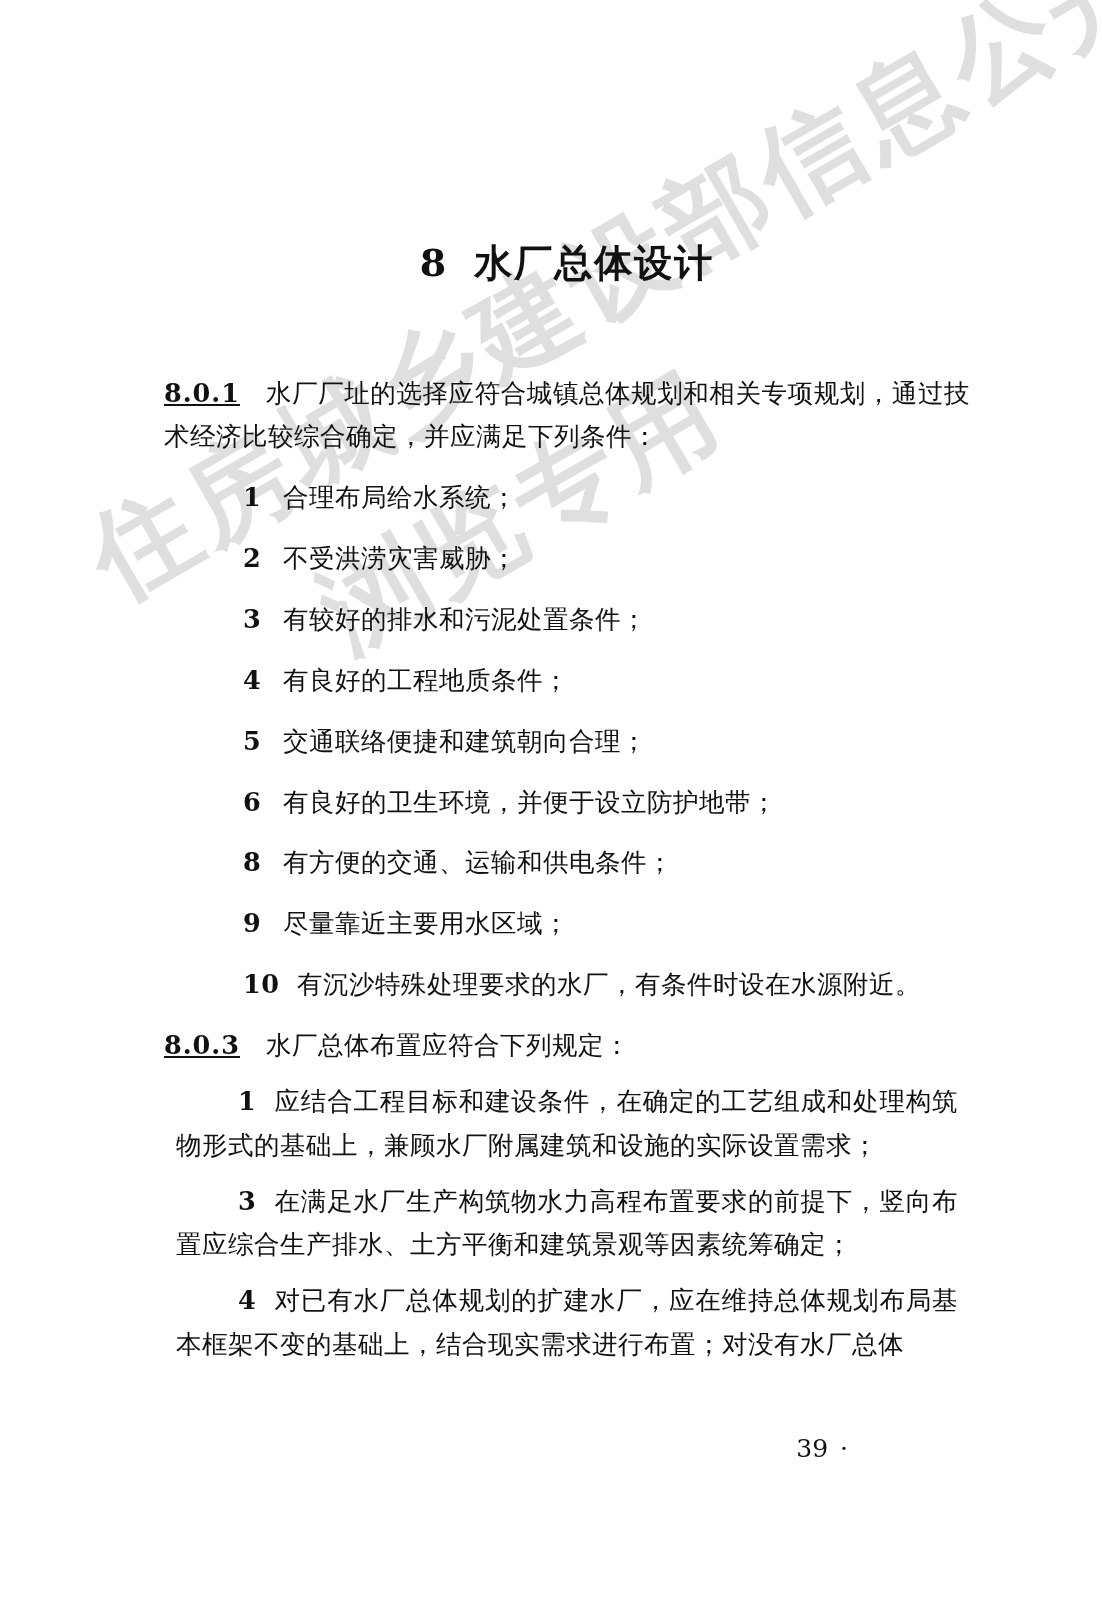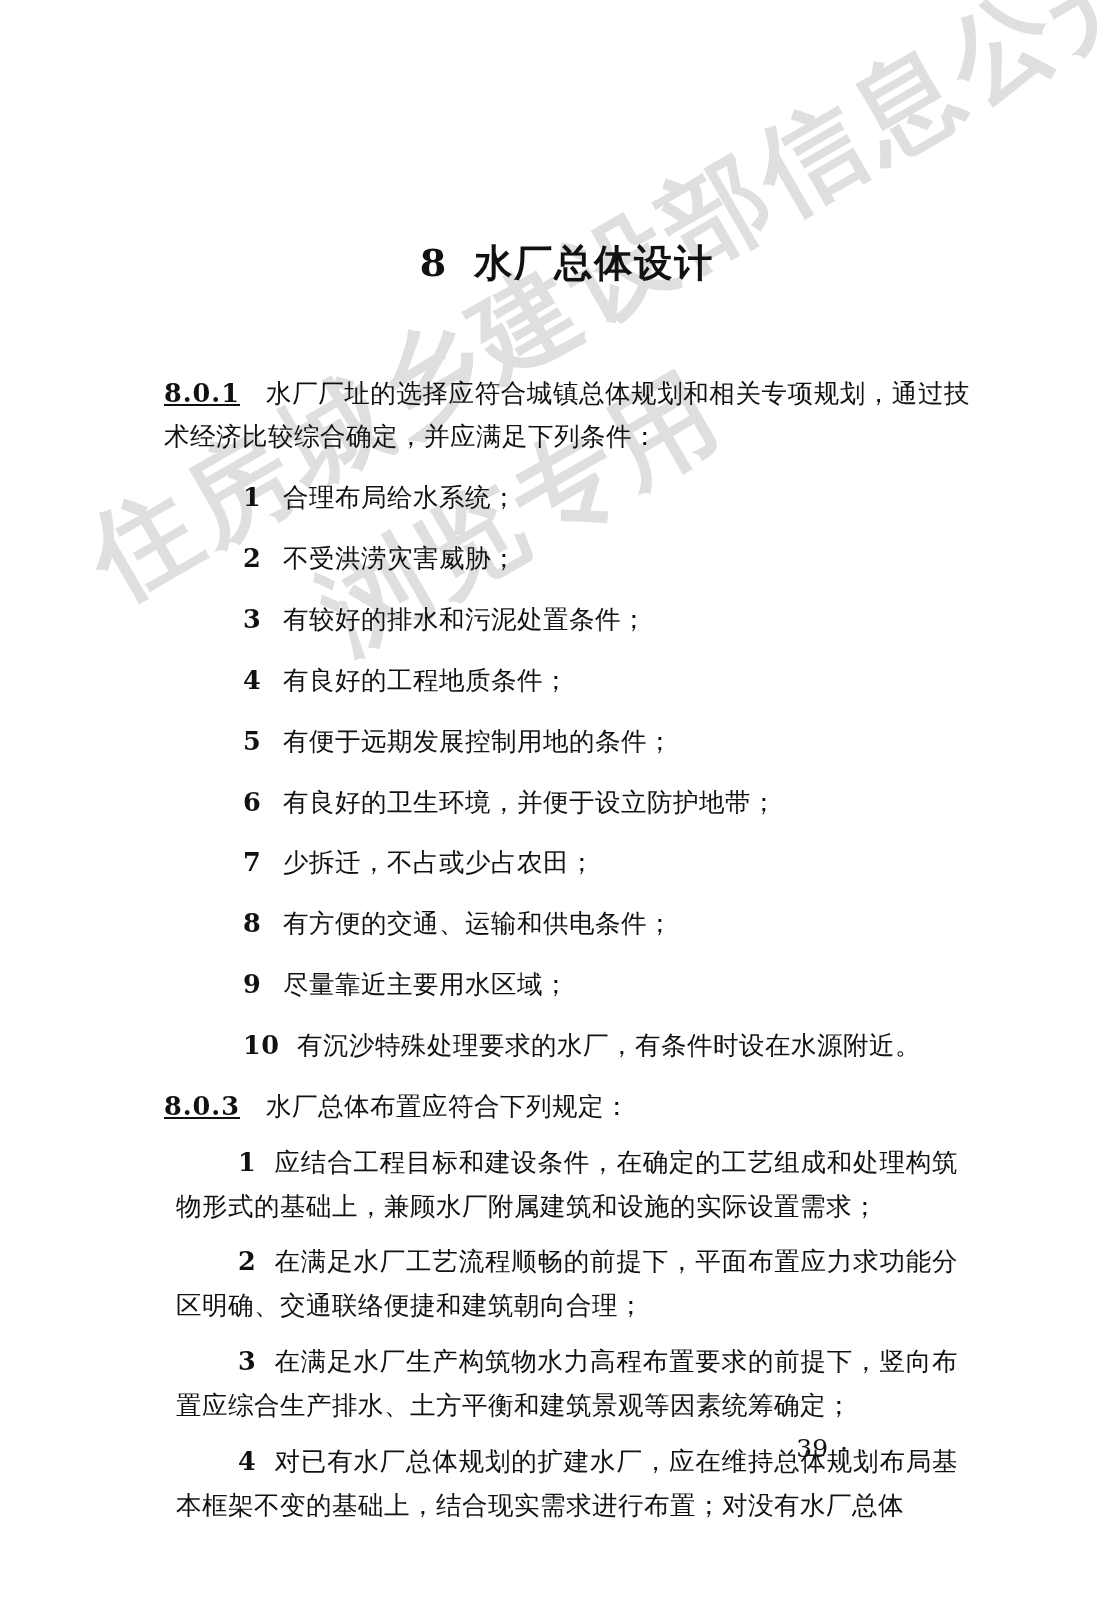--- a/index.html
+++ b/index.html
@@ -152,32 +152,30 @@
     </h1>
 
     <div class="body-block">
 
       <p class="clause"><span class="cl-num">8.0.1</span><span class="gap"></span><span class="cl-text">水厂厂址的选择应符合城镇总体规划和相关专项规划，通过技术经济比较综合确定，并应满足下列条件：</span></p>
 
       <p class="item"><span class="it-num">1</span><span class="it-text">合理布局给水系统；</span></p>
       <p class="item"><span class="it-num">2</span><span class="it-text">不受洪涝灾害威胁；</span></p>
       <p class="item"><span class="it-num">3</span><span class="it-text">有较好的排水和污泥处置条件；</span></p>
       <p class="item"><span class="it-num">4</span><span class="it-text">有良好的工程地质条件；</span></p>
-      <p class="item"><span class="it-num">5</span><span class="it-text">有便于远期发展控制用地的条件；</span></p>
+      <p class="item"><span class="it-num">5</span><span class="it-text">交通联络便捷和建筑朝向合理；</span></p>
       <p class="item"><span class="it-num">6</span><span class="it-text">有良好的卫生环境，并便于设立防护地带；</span></p>
-      <p class="item"><span class="it-num">7</span><span class="it-text">少拆迁，不占或少占农田；</span></p>
       <p class="item"><span class="it-num">8</span><span class="it-text">有方便的交通、运输和供电条件；</span></p>
       <p class="item"><span class="it-num">9</span><span class="it-text">尽量靠近主要用水区域；</span></p>
       <p class="item wide"><span class="it-num">10</span><span class="it-text">有沉沙特殊处理要求的水厂，有条件时设在水源附近。</span></p>
 
 
       <p class="clause"><span class="cl-num">8.0.3</span><span class="gap"></span><span class="cl-text">水厂总体布置应符合下列规定：</span></p>
 
       <p class="para"><span class="it-num">1</span><span class="it-text">应结合工程目标和建设条件，在确定的工艺组成和处理构筑物形式的基础上，兼顾水厂附属建筑和设施的实际设置需求；</span></p>
-      <p class="para"><span class="it-num">2</span><span class="it-text">在满足水厂工艺流程顺畅的前提下，平面布置应力求功能分区明确、交通联络便捷和建筑朝向合理；</span></p>
       <p class="para"><span class="it-num">3</span><span class="it-text">在满足水厂生产构筑物水力高程布置要求的前提下，竖向布置应综合生产排水、土方平衡和建筑景观等因素统筹确定；</span></p>
       <p class="para"><span class="it-num">4</span><span class="it-text">对已有水厂总体规划的扩建水厂，应在维持总体规划布局基本框架不变的基础上，结合现实需求进行布置；对没有水厂总体</span></p>
 
     </div>
   </div>
 
   <div class="footer">
     <span>39</span><span class="dot">·</span>
   </div>
 

